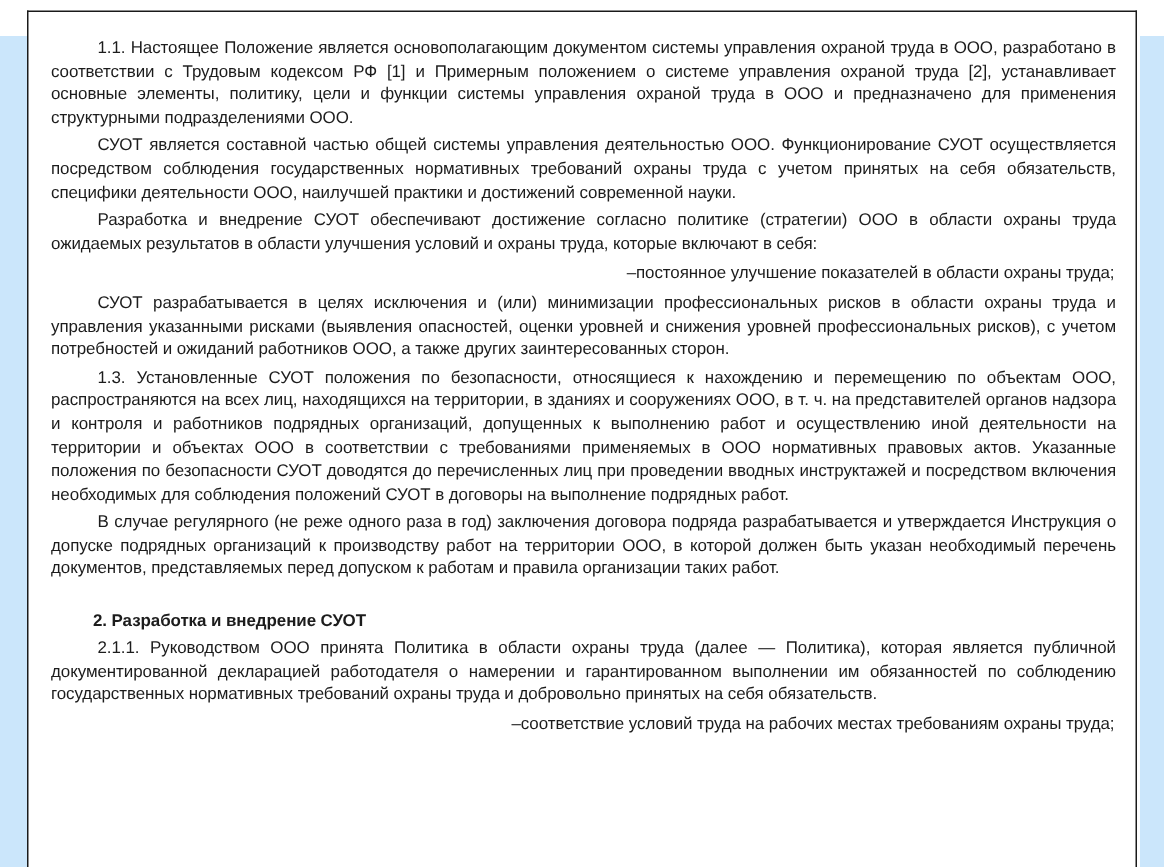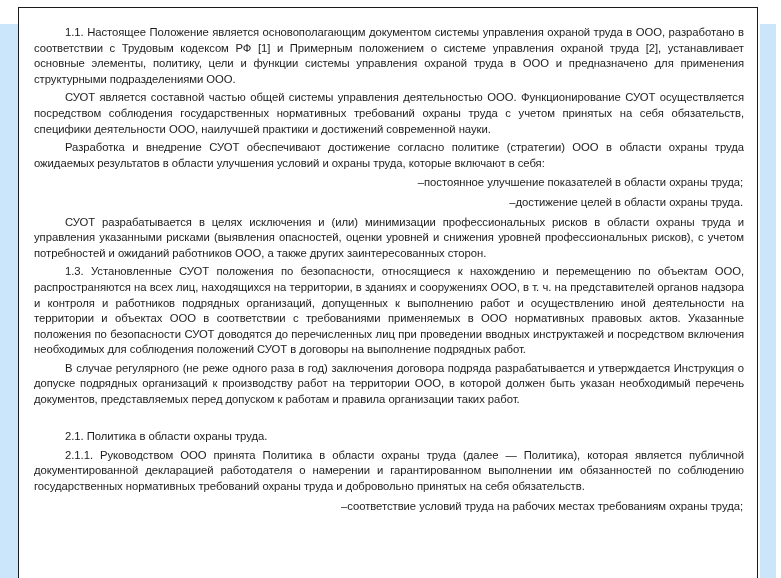--- a/index.html
+++ b/index.html
@@ -41,27 +41,26 @@
 <div class="side-band side-right"></div>
 
 <div class="page">
   <div class="content">
 
     <p class="para">1.1. Настоящее Положение является основополагающим документом системы управления охраной труда в ООО, разработано в соответствии с Трудовым кодексом РФ [1] и Примерным положением о системе управления охраной труда [2], устанавливает основные элементы, политику, цели и функции системы управления охраной труда в ООО и предназначено для применения структурными подразделениями ООО.</p>
     <p class="para">СУОТ является составной частью общей системы управления деятельностью ООО. Функционирование СУОТ осуществляется посредством соблюдения государственных нормативных требований охраны труда с учетом принятых на себя обязательств, специфики деятельности ООО, наилучшей практики и достижений современной науки.</p>
     <p class="para">Разработка и внедрение СУОТ обеспечивают достижение согласно политике (стратегии) ООО в области охраны труда ожидаемых результатов в области улучшения условий и охраны труда, которые включают в себя:</p>
 
     <p class="bullet"><span class="dash">–</span><span>постоянное улучшение показателей в области охраны труда;</span></p>
-    <p class="bullet"><span class="dash">–</span><span>достижение целей в области охраны труда.</span></p>
 
     <p class="para">СУОТ разрабатывается в целях исключения и (или) минимизации профессиональных рисков в области охраны труда и управления указанными рисками (выявления опасностей, оценки уровней и снижения уровней профессиональных рисков), с учетом потребностей и ожиданий работников ООО, а также других заинтересованных сторон.</p>
     <p class="para">1.3. Установленные СУОТ положения по безопасности, относящиеся к нахождению и перемещению по объектам ООО, распространяются на всех лиц, находящихся на территории, в зданиях и сооружениях ООО, в т. ч. на представителей органов надзора и контроля и работников подрядных организаций, допущенных к выполнению работ и осуществлению иной деятельности на территории и объектах ООО в соответствии с требованиями применяемых в ООО нормативных правовых актов. Указанные положения по безопасности СУОТ доводятся до перечисленных лиц при проведении вводных инструктажей и посредством включения необходимых для соблюдения положений СУОТ в договоры на выполнение подрядных работ.</p>
     <p class="para">В случае регулярного (не реже одного раза в год) заключения договора подряда разрабатывается и утверждается Инструкция о допуске подрядных организаций к производству работ на территории ООО, в которой должен быть указан необходимый перечень документов, представляемых перед допуском к работам и правила организации таких работ.</p>
 
     <div class="gap"></div>
 
-    <p class="para">2.1. Политика в области охраны труда.</p>
+    <div class="heading">2.  Разработка и внедрение СУОТ</div>
     <p class="para">2.1.1. Руководством ООО принята Политика в области охраны труда (далее — Политика), которая является публичной документированной декларацией работодателя о намерении и гарантированном выполнении им обязанностей по соблюдению государственных нормативных требований охраны труда и добровольно принятых на себя обязательств.</p>
 
     <p class="bullet"><span class="dash">–</span><span>соответствие условий труда на рабочих местах требованиям охраны труда;</span></p>
 
   </div>
 </div>
 
 </body></html>

